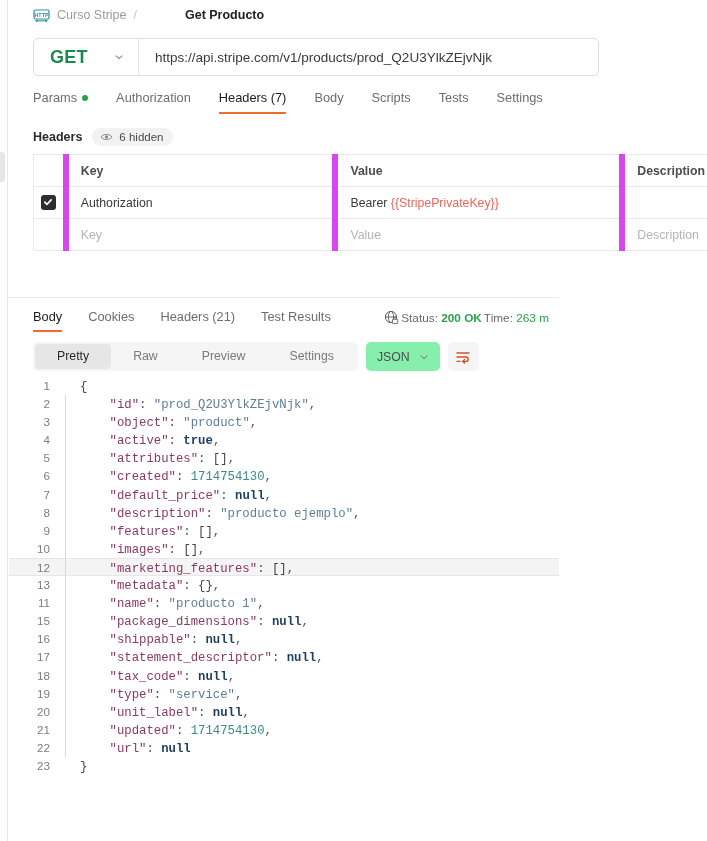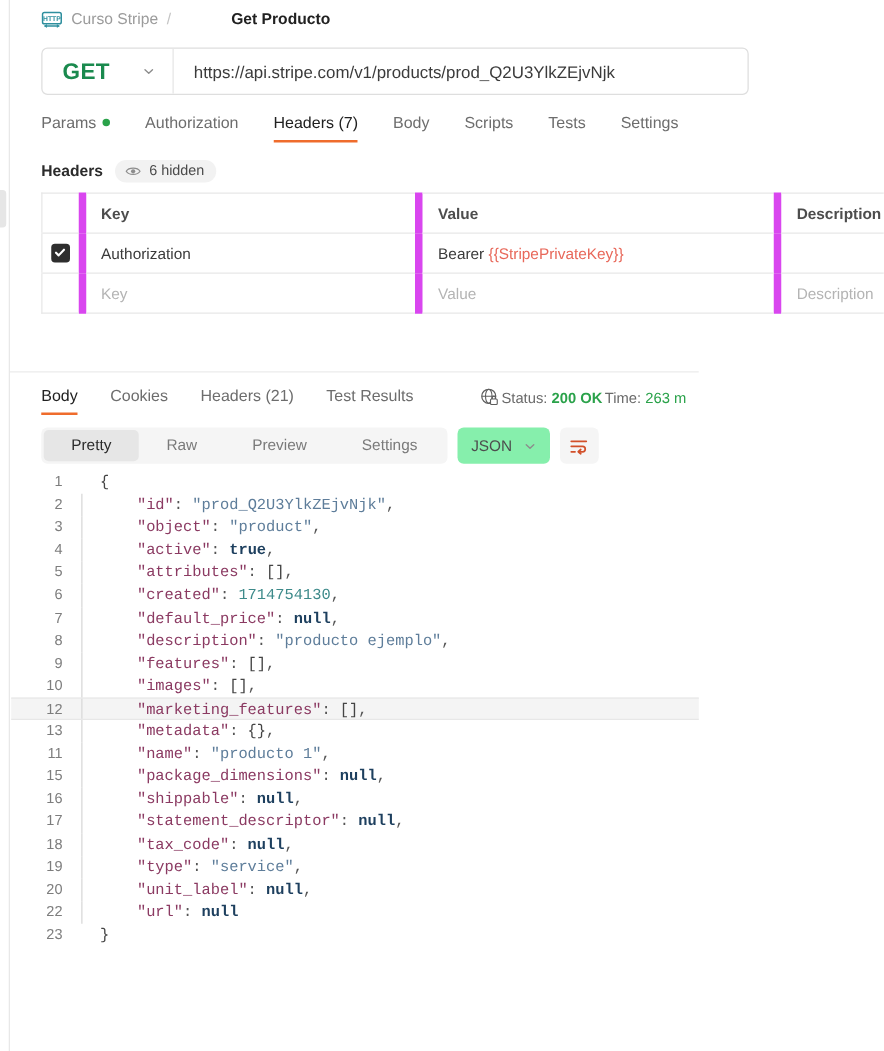--- a/index.html
+++ b/index.html
@@ -572,20 +572,25 @@
           <span class="lnum">19</span>
           <span class="fold"></span>
           <span class="ctext">    <span class="k">"type"</span><span class="p">: </span><span class="s">"service"</span><span class="p">,</span></span>
         </div>
         <div class="cline">
           <span class="lnum">20</span>
           <span class="fold"></span>
           <span class="ctext">    <span class="k">"unit_label"</span><span class="p">: </span><span class="b">null</span><span class="p">,</span></span>
         </div>
         <div class="cline">
+          <span class="lnum">21</span>
+          <span class="fold"></span>
+          <span class="ctext">    <span class="k">"updated"</span><span class="p">: </span><span class="n">1714754130</span><span class="p">,</span></span>
+        </div>
+        <div class="cline">
           <span class="lnum">22</span>
           <span class="fold"></span>
           <span class="ctext">    <span class="k">"url"</span><span class="p">: </span><span class="b">null</span></span>
         </div>
         <div class="cline">
           <span class="lnum">23</span>
           <span class="fold none"></span>
           <span class="ctext"><span class="br">}</span></span>
         </div>
       </div>

